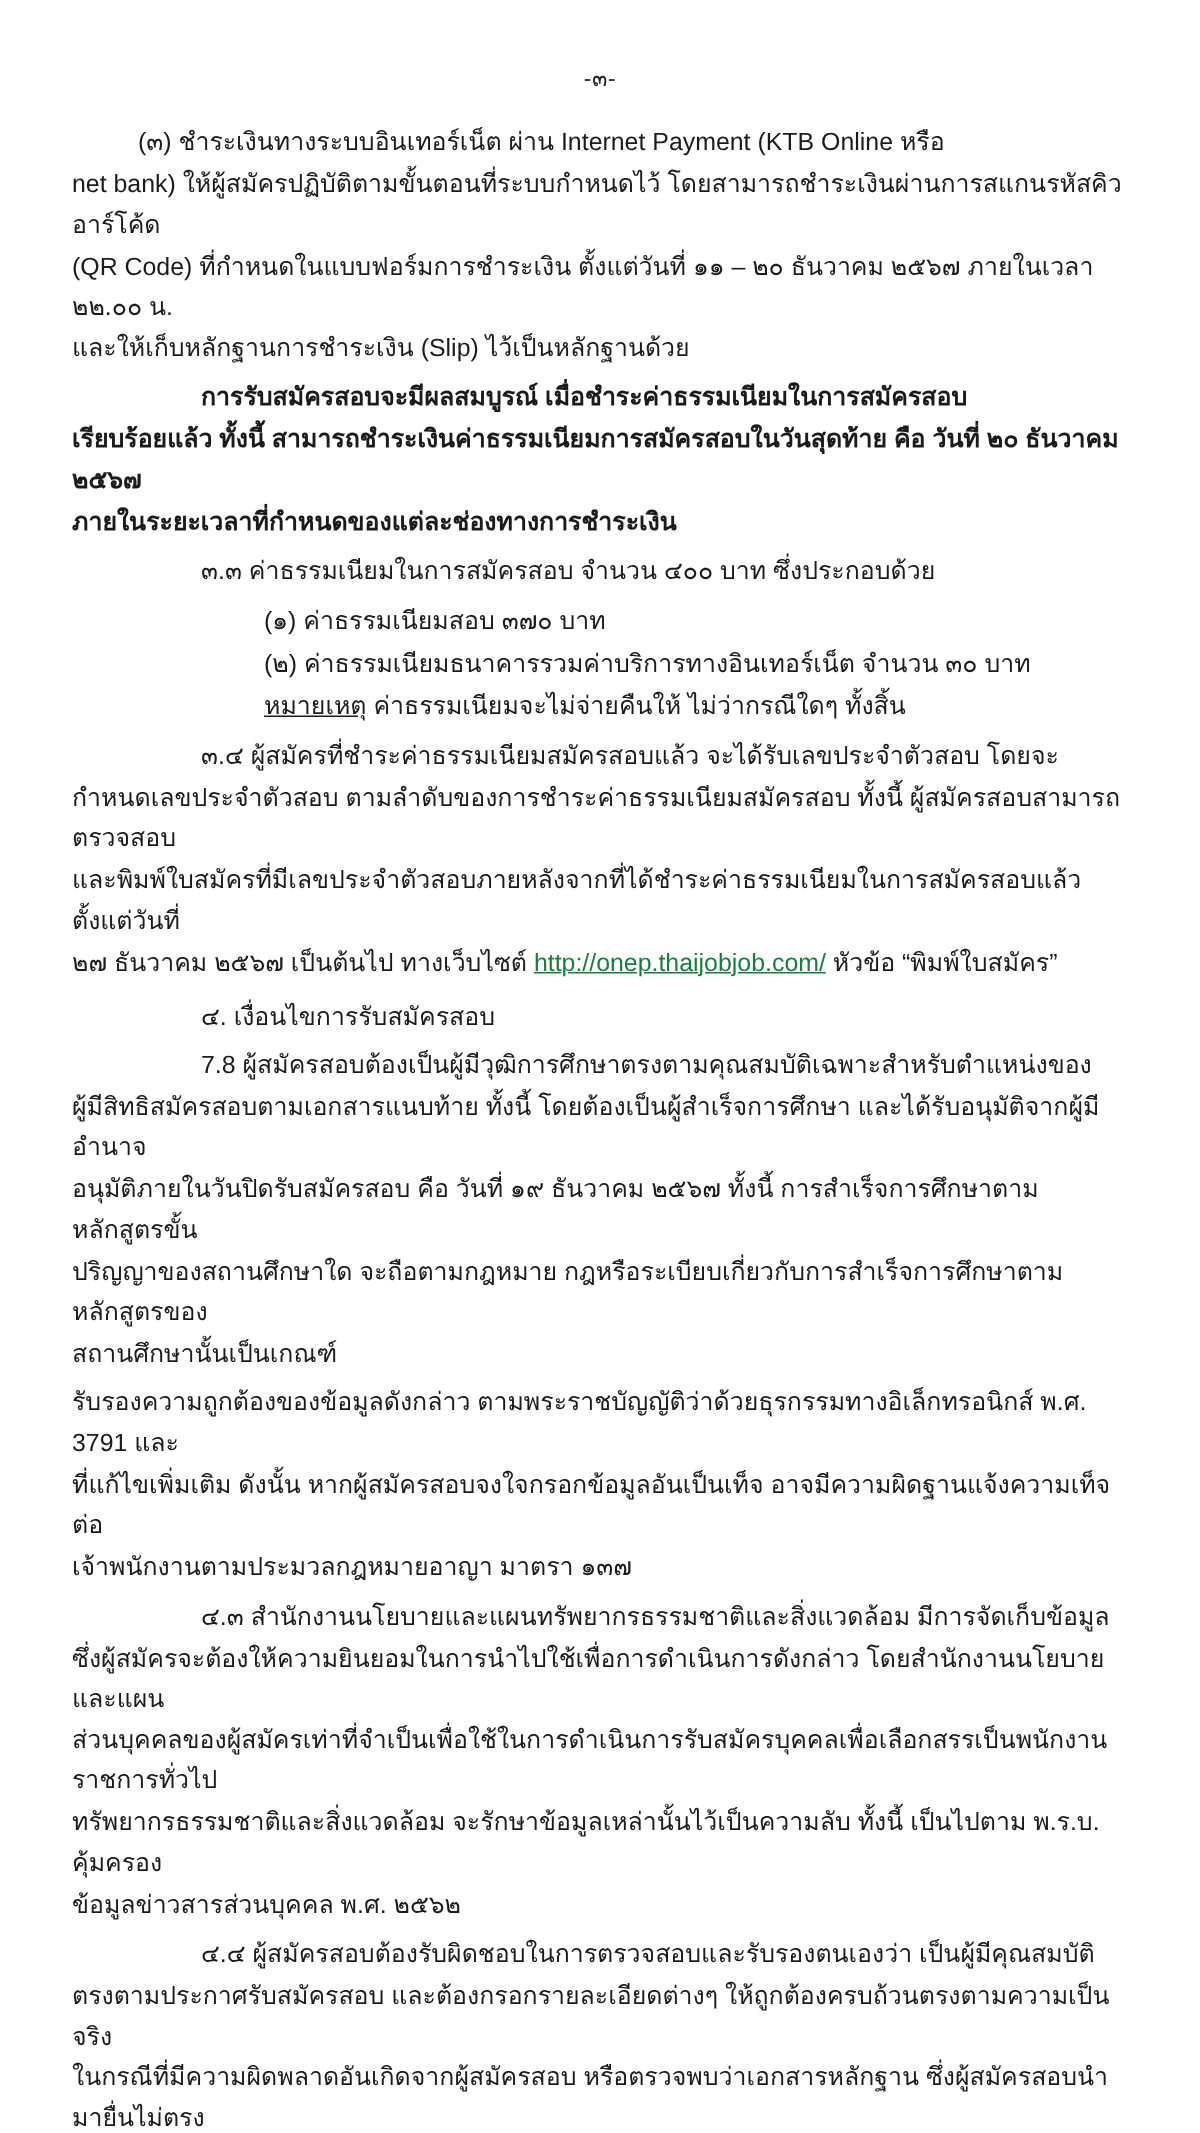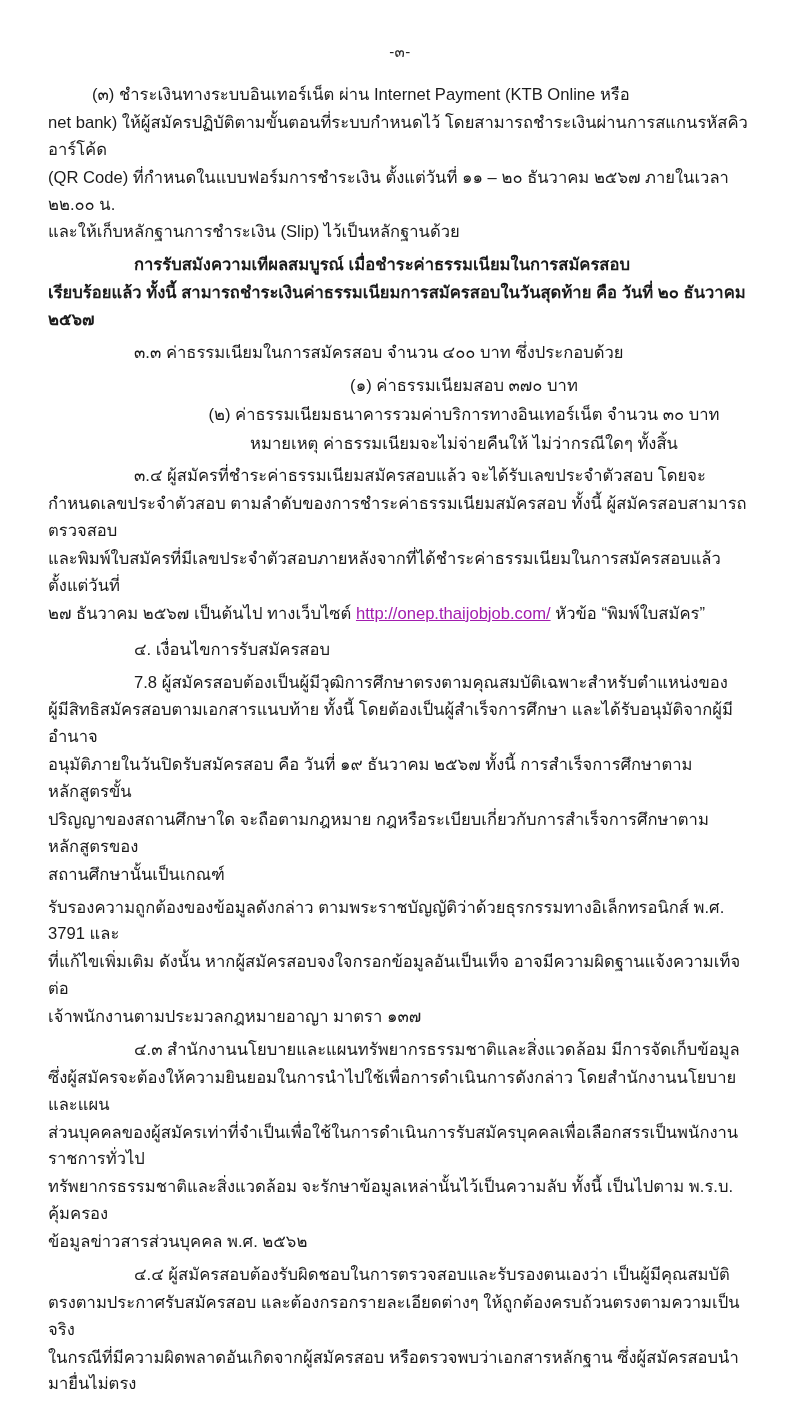--- a/index.html
+++ b/index.html
@@ -34,25 +34,25 @@
     text-align: left;
   }
   p {
     margin: 0 0 1px 0;
   }
   .para {
     margin-bottom: 2px;
   }
   .ind-2 { text-indent: 44px; }
   .ind-3 { text-indent: 86px; }
-  .ind-4 { text-indent: 128px; text-align: center; }
+  .ind-4 { text-indent: 128px; }
   .bold { font-weight: bold; }
-  .u { }
+  .u { text-decoration: underline; }
   .link {
-    color: #a21caf;
+    color: #15803d;
     text-decoration: underline;
   }
   .gap-top { margin-top: 9px; }
   .gap-small { margin-top: 4px; }
   .block {
     margin-bottom: 6px;
   }
 </style>
 </head>
 <body>
@@ -64,22 +64,23 @@
   <div class="doc-body">
 
     <div class="para block">
       <p class="ind-2">(๓) ชำระเงินทางระบบอินเทอร์เน็ต ผ่าน Internet Payment (KTB Online หรือ</p>
       <p>net bank) ให้ผู้สมัครปฏิบัติตามขั้นตอนที่ระบบกำหนดไว้ โดยสามารถชำระเงินผ่านการสแกนรหัสคิวอาร์โค้ด</p>
       <p>(QR Code) ที่กำหนดในแบบฟอร์มการชำระเงิน ตั้งแต่วันที่ ๑๑ – ๒๐ ธันวาคม ๒๕๖๗ ภายในเวลา ๒๒.๐๐ น.</p>
       <p>และให้เก็บหลักฐานการชำระเงิน (Slip) ไว้เป็นหลักฐานด้วย</p>
     </div>
 
     <div class="para block bold">
-      <p class="ind-3">การรับสมังความเทีผลสมบูรณ์ เมื่อชำระค่าธรรมเนียมในการสมัครสอบ</p>
+      <p class="ind-3">การรับสมัครสอบจะมีผลสมบูรณ์ เมื่อชำระค่าธรรมเนียมในการสมัครสอบ</p>
       <p>เรียบร้อยแล้ว ทั้งนี้ สามารถชำระเงินค่าธรรมเนียมการสมัครสอบในวันสุดท้าย คือ วันที่ ๒๐ ธันวาคม ๒๕๖๗</p>
+      <p>ภายในระยะเวลาที่กำหนดของแต่ละช่องทางการชำระเงิน</p>
     </div>
 
     <div class="para block gap-small">
       <p class="ind-3">๓.๓ ค่าธรรมเนียมในการสมัครสอบ จำนวน ๔๐๐ บาท ซึ่งประกอบด้วย</p>
     </div>
 
     <div class="para">
       <p class="ind-4">(๑) ค่าธรรมเนียมสอบ ๓๗๐ บาท</p>
     </div>
 

